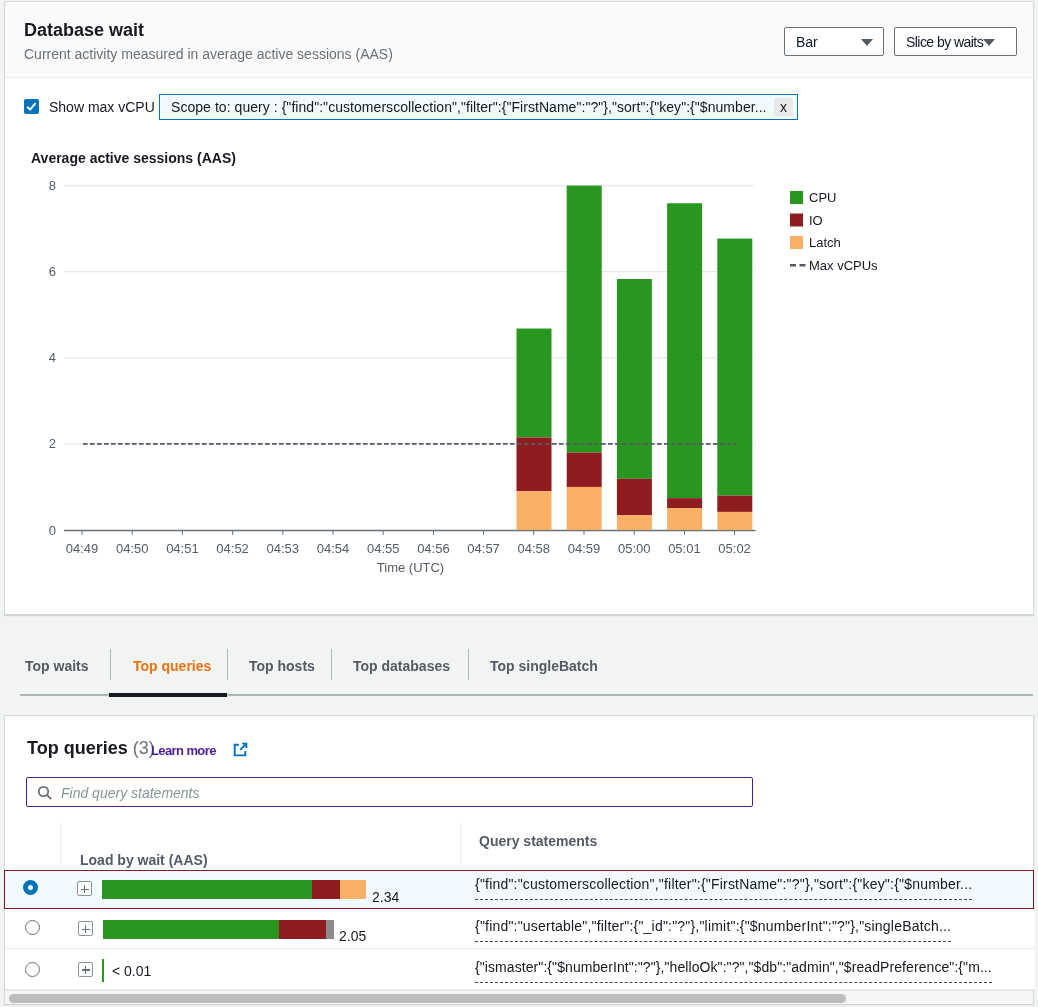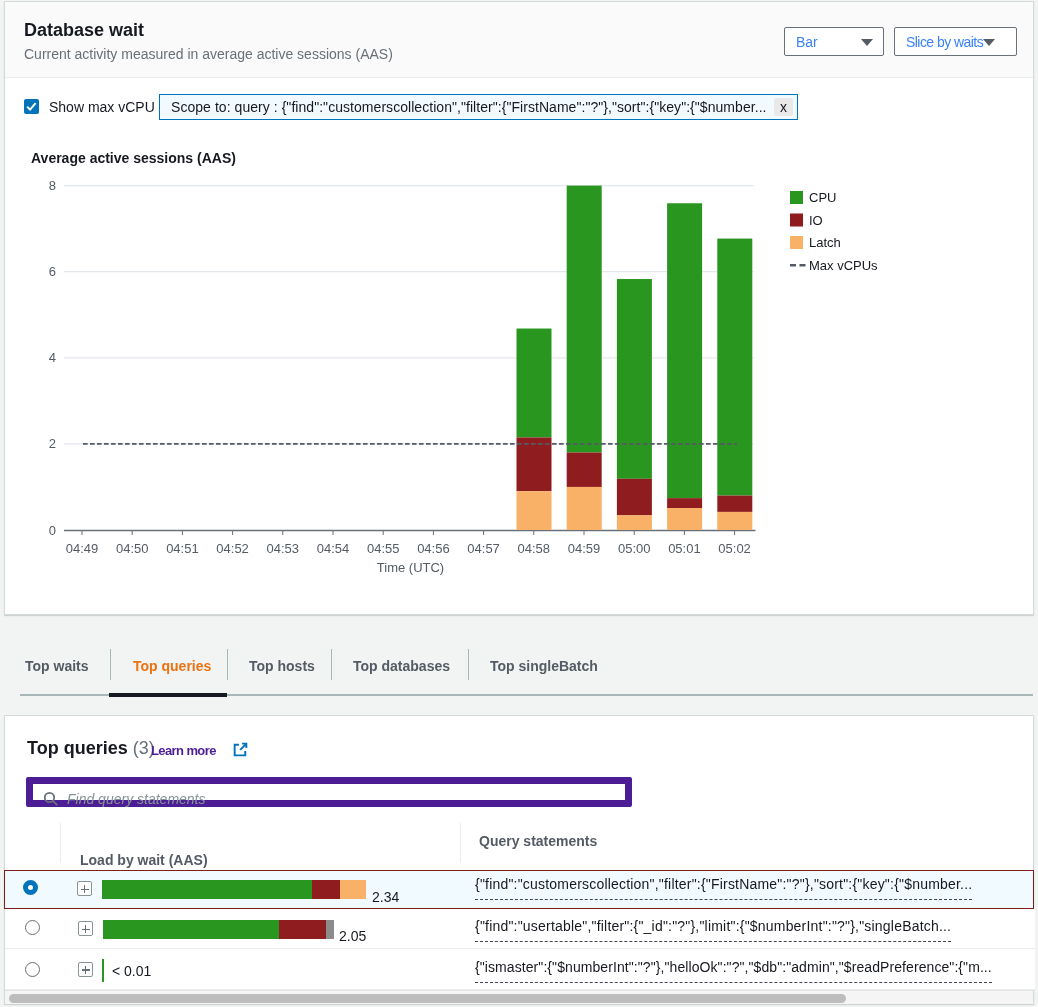--- a/index.html
+++ b/index.html
@@ -3,21 +3,21 @@
 <meta charset="utf-8">
 <style>
 * { margin:0; padding:0; box-sizing:border-box; }
 html,body { width:1038px; height:1007px; background:#f2f3f3; font-family:"Liberation Sans",sans-serif; color:#16191f; overflow:hidden; position:relative; }
 .card { position:absolute; background:#fff; border:1px solid #d5dbdb; box-shadow:0 1px 1px 0 rgba(0,28,36,.15); }
 
 #card1 { left:4px; top:1px; width:1030px; height:614px; }
 #c1head { position:absolute; left:0; top:0; width:100%; height:76px; background:#fafafa; border-bottom:1px solid #eaeded; }
 #c1title { position:absolute; left:19px; top:18px; font-size:18px; font-weight:bold; }
 #c1sub { position:absolute; left:19px; top:44px; font-size:14px; color:#687078; }
-.dropbtn { position:absolute; height:29px; background:#fff; border:1px solid #687078; border-radius:2px; font-size:14px; color:#3b82f6; }
+.dropbtn { position:absolute; height:29px; background:#fff; border:1px solid #687078; border-radius:2px; font-size:14px; color:#0f172a; }
 .dropbtn .lbl { position:absolute; left:11px; top:6px; }
 .tri { position:absolute; width:0; height:0; border-left:6px solid transparent; border-right:6px solid transparent; border-top:7px solid #545b64; top:11px; }
 #drop1 { left:779px; top:25px; width:100px; }
 #drop1 .tri { left:76px; }
 #drop2 { left:889px; top:25px; width:123px; }
 #drop2 .tri { left:88px; }
 
 #cbx { position:absolute; left:19px; top:97px; width:15px; height:15px; background:#0073bb; border-radius:2px; }
 #cbxlabel { position:absolute; left:44px; top:97px; font-size:14px; }
 #tag { position:absolute; left:154px; top:92px; width:639px; height:26px; background:#f1faff; border:1.5px solid #0073bb; }
@@ -30,21 +30,21 @@
 .tablabel { position:absolute; top:14px; font-size:14px; font-weight:bold; color:#545b64; white-space:nowrap; }
 .tabdiv { position:absolute; top:5px; width:1px; height:31px; background:#aab7b8; }
 #tabline { position:absolute; left:20px; top:50px; width:1013px; height:2px; background:#aab7b8; }
 #tabactiveline { position:absolute; left:109px; top:49px; width:118px; height:4px; background:#16191f; }
 
 #card2 { left:4px; top:715px; width:1030px; height:289px; }
 #c2title { position:absolute; left:22px; top:22px; font-size:18px; font-weight:bold; }
 #c2count { font-weight:normal; color:#687078; }
 #learn { position:absolute; left:146px; top:27px; font-size:13px; letter-spacing:-0.6px; font-weight:bold; color:#4c1d95; }
 #learnicon { position:absolute; left:227px; top:25px; }
-#search { position:absolute; left:21px; top:61px; width:606px; height:30px; background:#fff; border:7px solid #4c1d95; border-radius:2px; }
+#search { position:absolute; left:21px; top:61px; width:727px; height:30px; background:#fff; border:1px solid #4c1d95; border-radius:2px; }
 #search .ph { position:absolute; left:34px; top:7px; font-size:14px; font-style:italic; color:#879596; }
 #search svg { position:absolute; left:10px; top:7px; }
 .colhead { position:absolute; font-size:14px; font-weight:bold; color:#545b64; }
 .coldiv { position:absolute; width:1px; background:#eaeded; }
 .row { position:absolute; left:0; width:1030px; background:#fff; }
 #row1 { left:-1px; width:1030px; top:153.5px; height:39.5px; background:#f1faff; border:6px solid #7f1d1d; border-width:1px 1px 1px 1px;text-align:right; }
 #row2 { top:193px; height:40px; border-bottom:1px solid #eaeded; }
 #row3 { top:233px; height:41px; border-bottom:1px solid #eaeded;padding-left:32px; }
 .radio { position:absolute; width:15px; height:15px; border-radius:50%; }
 .radio.on { border:5px solid #0073bb; background:#fff; }

